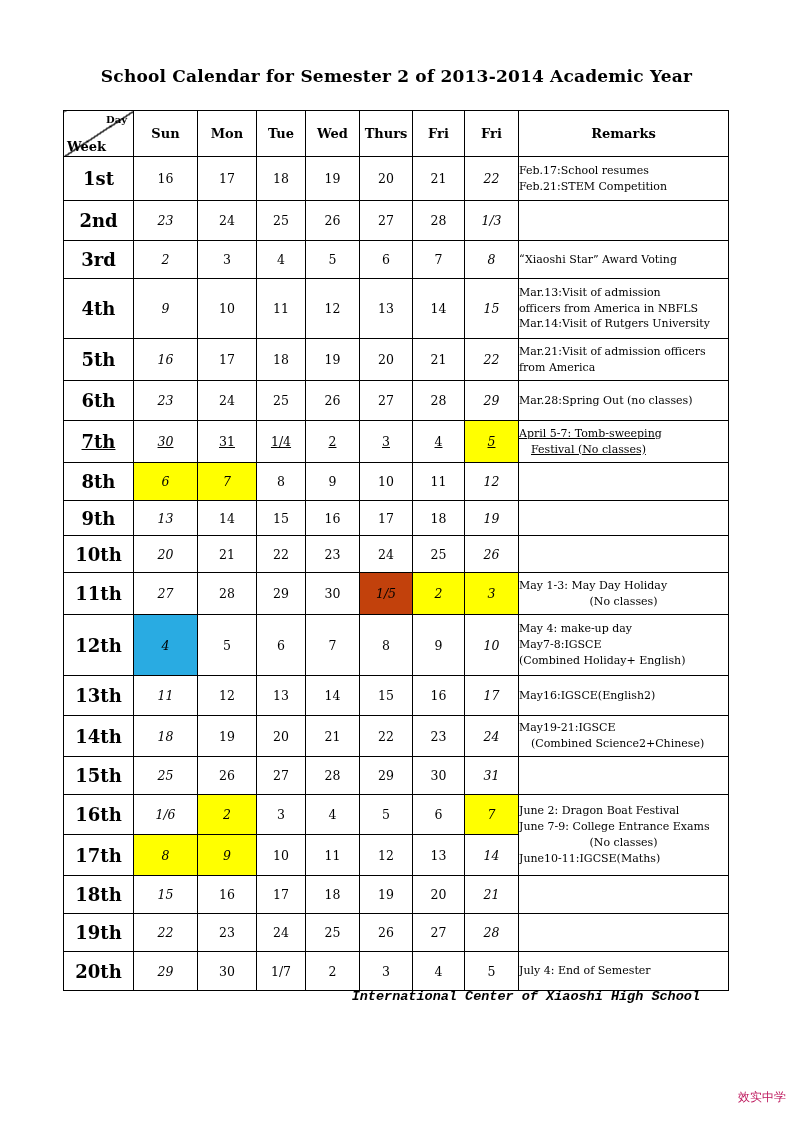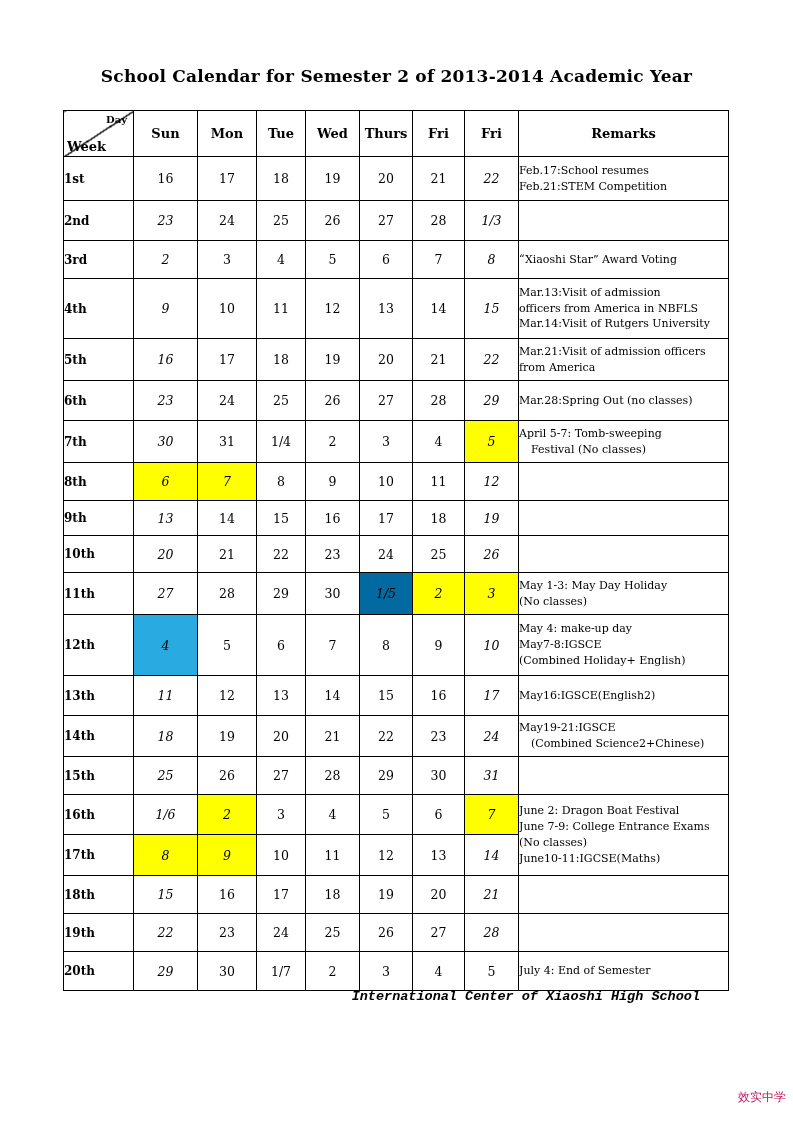--- a/index.html
+++ b/index.html
@@ -12,29 +12,29 @@
     text-align:center; font-size:17px; font-weight:bold; margin:0;
     letter-spacing:0.2px;
   }
   table.cal {
     position:absolute; top:110px; left:63px; width:665px;
     border-collapse:collapse; table-layout:fixed;
   }
   table.cal th, table.cal td { border:1px solid #000; padding:0; }
   thead tr { height:46px; }
   thead th { font-size:13px; font-weight:bold; text-align:center; }
-  td.week { font-weight:bold; font-size:12px; }
+  td.week { text-align:center; font-weight:bold; font-size:18px; }
   td.day  { text-align:center; font-size:12.5px; }
   td.day.it { font-style:italic; }
   td.rem {
     font-size:11px; padding:2px 2px 2px 5px; vertical-align:middle;
     overflow:hidden;
   }
   .rl { line-height:1.45; white-space:nowrap; }
-  .rl.ctr { }
+  .rl.ctr { text-align:center; }
   .rl.ind { padding-left:12px; }
   th.diag { position:relative; padding:0;
     background:linear-gradient(to bottom right,
       transparent calc(50% - 0.7px), #000 calc(50% - 0.7px),
       #000 calc(50% + 0.7px), transparent calc(50% + 0.7px));
   }
   .diag-day  { position:absolute; top:3px; right:6px;  font-size:10px; font-weight:bold; }
   .diag-week { position:absolute; bottom:2px; left:3px; font-size:13px; font-weight:bold; }
   .footer {
     position:absolute; top:989px; left:63px; width:637px;
@@ -154,21 +154,21 @@
           <td class="day">24</td>
           <td class="day">25</td>
           <td class="day">26</td>
           <td class="day">27</td>
           <td class="day">28</td>
           <td class="day it">29</td>
           <td class="rem">
             <div class="rl">Mar.28:Spring Out (no classes)</div>
           </td>
         </tr>
-        <tr style="height: 42px;">
+        <tr style="height: 42px; text-decoration: underline;">
           <td class="week">7th</td>
           <td class="day it">30</td>
           <td class="day">31</td>
           <td class="day">1/4</td>
           <td class="day">2</td>
           <td class="day">3</td>
           <td class="day">4</td>
           <td class="day it" style="background: rgb(255, 255, 0);">5</td>
           <td class="rem">
             <div class="rl">April 5-7: Tomb-sweeping</div>
@@ -207,21 +207,21 @@
           <td class="day">25</td>
           <td class="day it">26</td>
           <td class="rem"></td>
         </tr>
         <tr style="height: 42px;">
           <td class="week">11th</td>
           <td class="day it">27</td>
           <td class="day">28</td>
           <td class="day">29</td>
           <td class="day">30</td>
-          <td class="day it" style="background: #0369a1;">1/5</td>
+          <td class="day it" style="background: #c2410c;">1/5</td>
           <td class="day it" style="background: rgb(255, 255, 0);">2</td>
           <td class="day it" style="background: rgb(255, 255, 0);">3</td>
           <td class="rem">
             <div class="rl">May 1-3: May Day Holiday</div>
             <div class="rl ctr">(No classes)</div>
           </td>
         </tr>
         <tr style="height: 61px;">
           <td class="week">12th</td>
           <td class="day it" style="background: rgb(41, 171, 226);">4</td>

